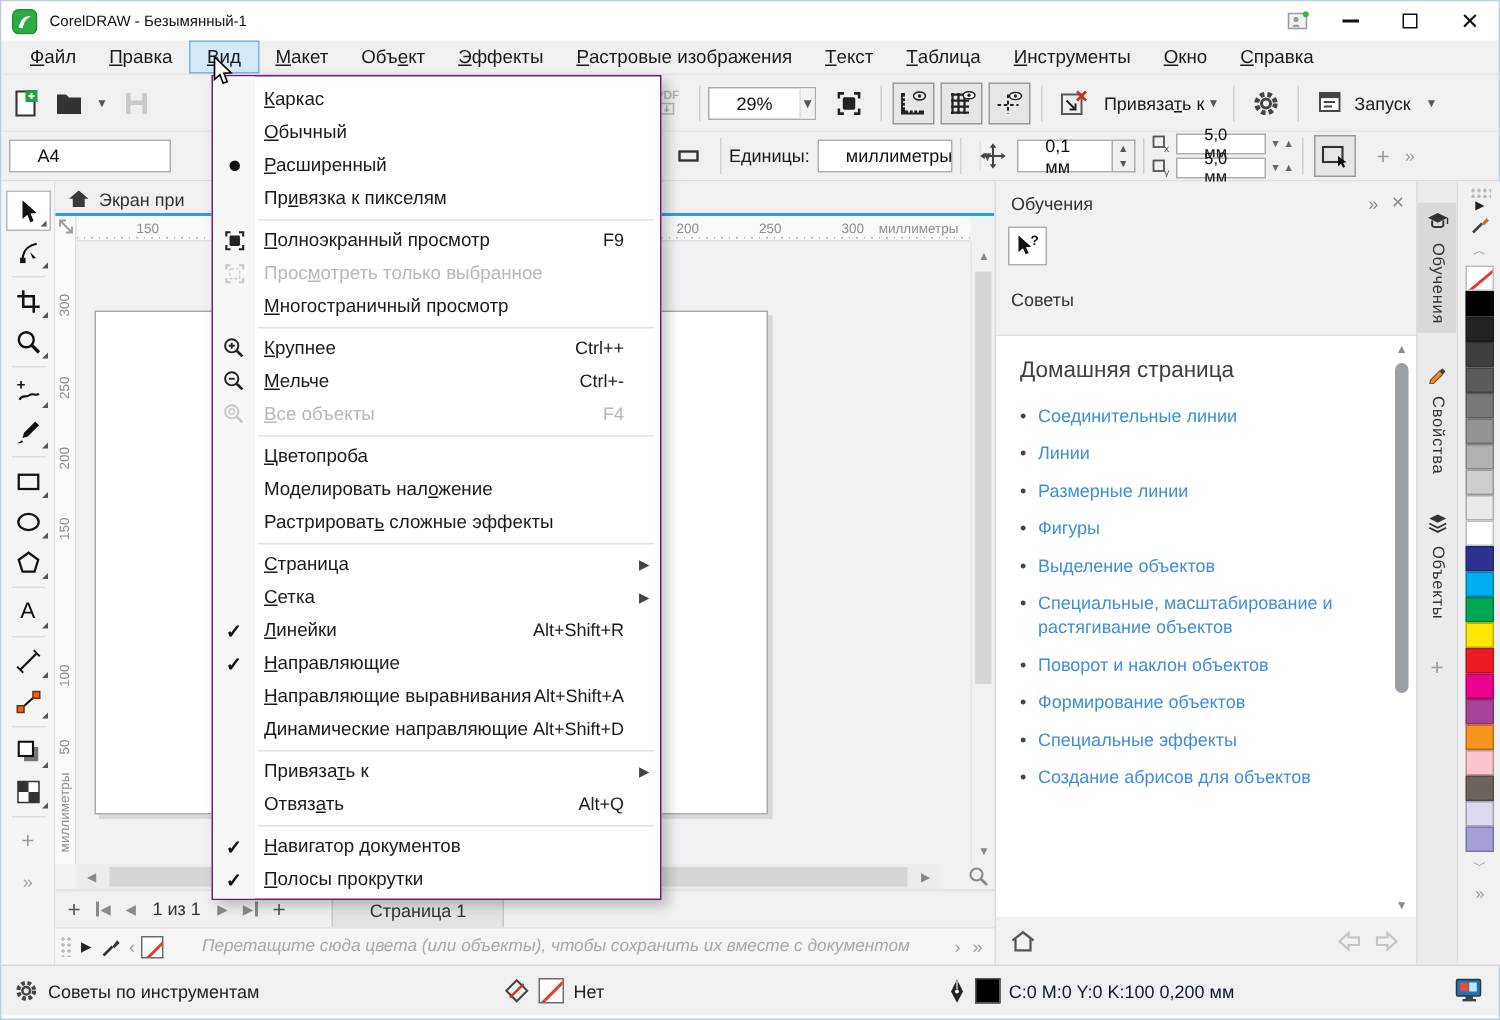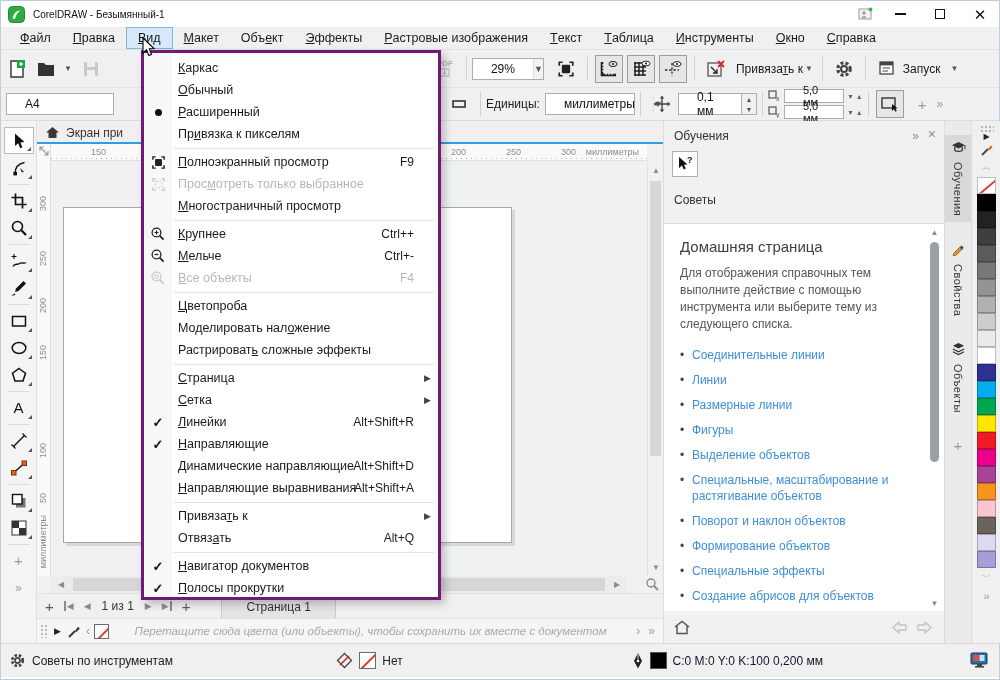--- a/index.html
+++ b/index.html
@@ -31,21 +31,21 @@
   .tsep { width:1px; height:24px; background:#d0d0d0; margin:0 5px; }
   .combo { height:22px; background:#fff; border:1px solid #abadb3; display:flex; align-items:center; }
   .combo .val { padding:0 18px; flex:1; font-size:12px; color:#111; }
   .combo .dd { width:17px; height:100%; display:flex; align-items:center; justify-content:center; color:#555; font-size:9px; border-left:1px solid #e0e0e0; background:#f3f3f3; }
   .spinner { width:15px; height:22px; border:1px solid #abadb3; border-left:none; display:flex; flex-direction:column; }
   .spinner span { flex:1; display:flex; align-items:center; justify-content:center; font-size:7px; color:#555; }
   .lbl { color:#1a1a1a; font-size:12px; }
   .pdf-ic { display:flex; flex-direction:column; align-items:center; color:#b4b4b4; font-size:8px; font-weight:bold; line-height:1.1; }
 
   
-  .menu { position:absolute; left:140px; top:49px; width:300px; height:550px; background:#fff; border:3px solid #701a75; box-shadow:4px 4px 8px rgba(0,0,0,.22); z-index:50; padding-top:4px; }
+  .menu { position:absolute; left:140px; top:49px; width:300px; height:550px; background:#fff; border:1px solid #701a75; box-shadow:4px 4px 8px rgba(0,0,0,.22); z-index:50; padding-top:4px; }
   .menu::before { content:""; position:absolute; left:0; top:0; bottom:0; width:28px; background:#f7f7f7; }
   .mi { position:relative; height:22px; display:flex; align-items:center; font-size:12.5px; color:#1a1a1a; }
   .mi .gut { position:absolute; left:0; width:28px; height:22px; display:flex; align-items:center; justify-content:center; }
   .mi .mlabel { margin-left:34px; }
   .mi .msc { position:absolute; right:24px; font-size:12px; }
   .mi .sub { position:absolute; right:7px; font-size:9px; color:#444; }
   .mi.disabled { color:#b8b8b8; }
   .mi .chk { font-size:13px; color:#111; font-weight:bold; }
   .mi .radio { width:7px; height:7px; border-radius:50%; background:#111; }
   .mi-sep { height:6px; position:relative; }
@@ -644,27 +644,27 @@
         <span class="msc">Alt+Shift+R</span>
       </div>
       <div class="mi">
         <span class="gut">
           <span class="chk">✓</span>
         </span>
         <span class="mlabel"><span class="u">Н</span>аправляющие</span>
       </div>
       <div class="mi">
         <span class="gut"></span>
+        <span class="mlabel"><span class="u">Н</span>аправляющие выравнивания</span>
+        <span class="msc">Alt+Shift+A</span>
+      </div>
+      <div class="mi">
+        <span class="gut"></span>
         <span class="mlabel"><span class="u">Д</span>инамические направляющие</span>
         <span class="msc">Alt+Shift+D</span>
-      </div>
-      <div class="mi">
-        <span class="gut"></span>
-        <span class="mlabel"><span class="u">Н</span>аправляющие выравнивания</span>
-        <span class="msc">Alt+Shift+A</span>
       </div>
       <div class="mi-sep"></div>
       <div class="mi">
         <span class="gut"></span>
         <span class="mlabel">Привяза<span class="u">т</span>ь к</span>
         <span class="sub">▶</span>
       </div>
       <div class="mi">
         <span class="gut"></span>
         <span class="mlabel">Отвяз<span class="u">а</span>ть</span>
@@ -695,21 +695,20 @@
     </div>
     <div class="dk-toolbox">
       <svg width="18" height="18" viewBox="0 0 18 18">
           <path d="M3 2 L3 13 L6 10.5 L7.8 14.5 L9.8 13.6 L8 9.8 L11.5 9.5 Z" fill="#111"></path>
           <text x="11" y="8" font-size="9" fill="#111" font-weight="bold">?</text>
         </svg>
     </div>
     <span class="dk-tips">Советы</span>
     <div class="dk-content">
       <div class="dk-head">Домашняя страница</div>
-      <div class="dk-para">Для отображения справочных тем выполните действие с помощью инструмента или выберите тему из следующего списка.</div>
       <ul class="dk-links" id="hintlinks">
           <li><a href="#">Соединительные линии</a></li>
           <li><a href="#">Линии</a></li>
           <li><a href="#">Размерные линии</a></li>
           <li><a href="#">Фигуры</a></li>
           <li><a href="#">Выделение объектов</a></li>
           <li><a href="#">Специальные, масштабирование и растягивание объектов</a></li>
           <li><a href="#">Поворот и наклон объектов</a></li>
           <li><a href="#">Формирование объектов</a></li>
           <li><a href="#">Специальные эффекты</a></li>

